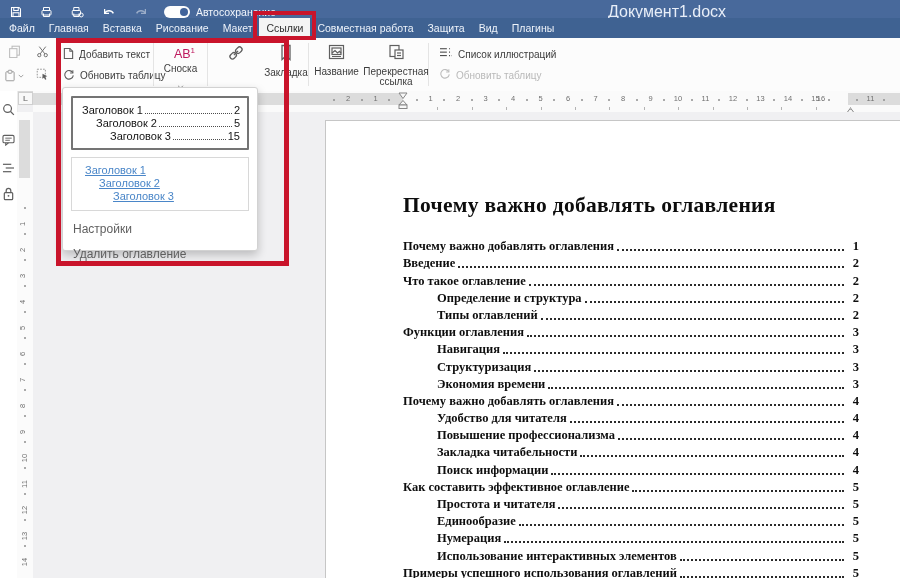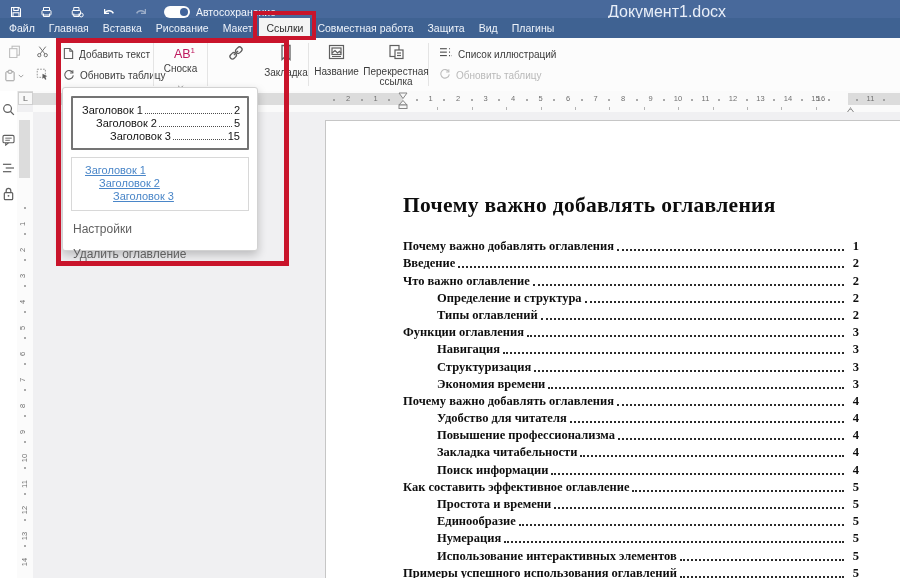--- a/index.html
+++ b/index.html
@@ -432,21 +432,21 @@
           <span>Почему важно добавлять оглавления</span>
           <span class="leader"></span>
           <span class="pg">1</span>
         </div>
         <div class="toc-row">
           <span>Введение</span>
           <span class="leader"></span>
           <span class="pg">2</span>
         </div>
         <div class="toc-row">
-          <span>Что важно оглавление</span>
+          <span>Что такое оглавление</span>
           <span class="leader"></span>
           <span class="pg">2</span>
         </div>
         <div class="toc-row lvl2">
           <span>Определение и структура</span>
           <span class="leader"></span>
           <span class="pg">2</span>
         </div>
         <div class="toc-row lvl2">
           <span>Типы оглавлений</span>
@@ -497,21 +497,21 @@
           <span>Поиск информации</span>
           <span class="leader"></span>
           <span class="pg">4</span>
         </div>
         <div class="toc-row">
           <span>Как составить эффективное оглавление</span>
           <span class="leader"></span>
           <span class="pg">5</span>
         </div>
         <div class="toc-row lvl2">
-          <span>Простота и времени</span>
+          <span>Простота и читателя</span>
           <span class="leader"></span>
           <span class="pg">5</span>
         </div>
         <div class="toc-row lvl2">
           <span>Единообразие</span>
           <span class="leader"></span>
           <span class="pg">5</span>
         </div>
         <div class="toc-row lvl2">
           <span>Нумерация</span>

